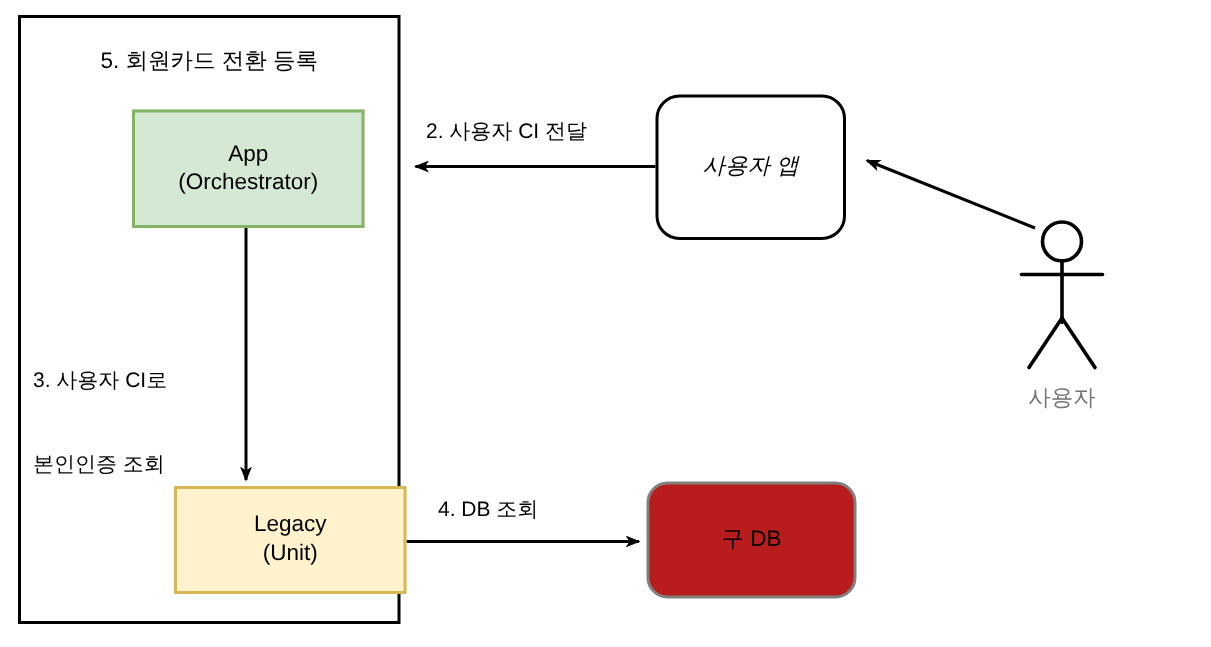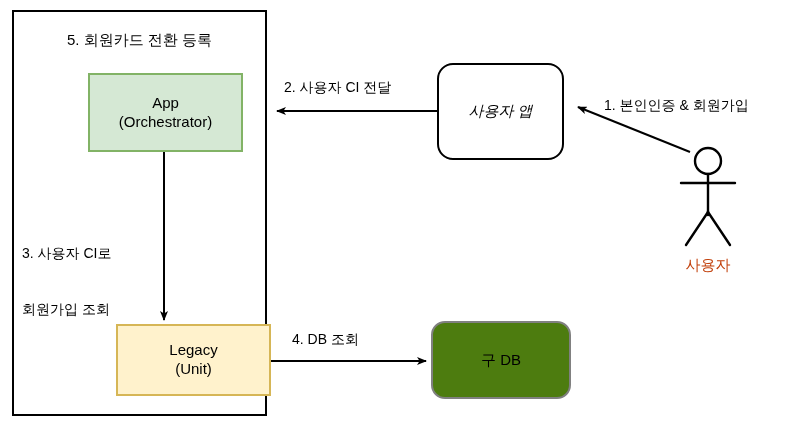--- a/index.html
+++ b/index.html
@@ -88,21 +88,21 @@
     font-style: italic;
   }
   
   #db-node {
     left: 431px;
     top: 321px;
     width: 140px;
     height: 78px;
     border: 2px solid #808080;
     border-radius: 14px;
-    background: #4d7c0f;
+    background: #b91c1c;
     font-size: 15px;
   }
   
   .edge-label {
     position: absolute;
     font-size: 14px;
     color: #000000;
     white-space: pre;
     line-height: 1.35;
   }
@@ -111,21 +111,21 @@
   #label-flow3 { left: 22px; top: 206px; }
   #label-flow4 { left: 292px; top: 330px; }
   
   #actor-label {
     position: absolute;
     left: 668px;
     top: 256px;
     width: 80px;
     text-align: center;
     font-size: 15px;
-    color: #c2410c;
+    color: #737373;
   }
   .node-line { display: block; }
 </style>
 </head>
 <body>
 
 <div id="canvas">
 
   <svg class="svg-layer" viewBox="0 0 807 431" xmlns="http://www.w3.org/2000/svg">
     <defs>
@@ -175,24 +175,23 @@
   <div class="node" id="userapp-node">
     <span class="node-line">사용자 앱</span>
   </div>
 
   <div class="node" id="db-node">
     <span class="node-line">구 DB</span>
   </div>
 
   <div class="edge-label" id="label-flow2">2. 사용자 CI 전달</div>
 
-  <div class="edge-label" id="label-flow1">1. 본인인증 &amp; 회원가입</div>
 
   <div class="edge-label" id="label-flow3">
     <span class="node-line">3. 사용자 CI로</span>
-    <span class="node-line">회원가입 조회</span>
+    <span class="node-line">본인인증 조회</span>
   </div>
 
   <div class="edge-label" id="label-flow4">4. DB 조회</div>
 
   <div id="actor-label">사용자</div>
 
 </div>
 
 </body></html>

